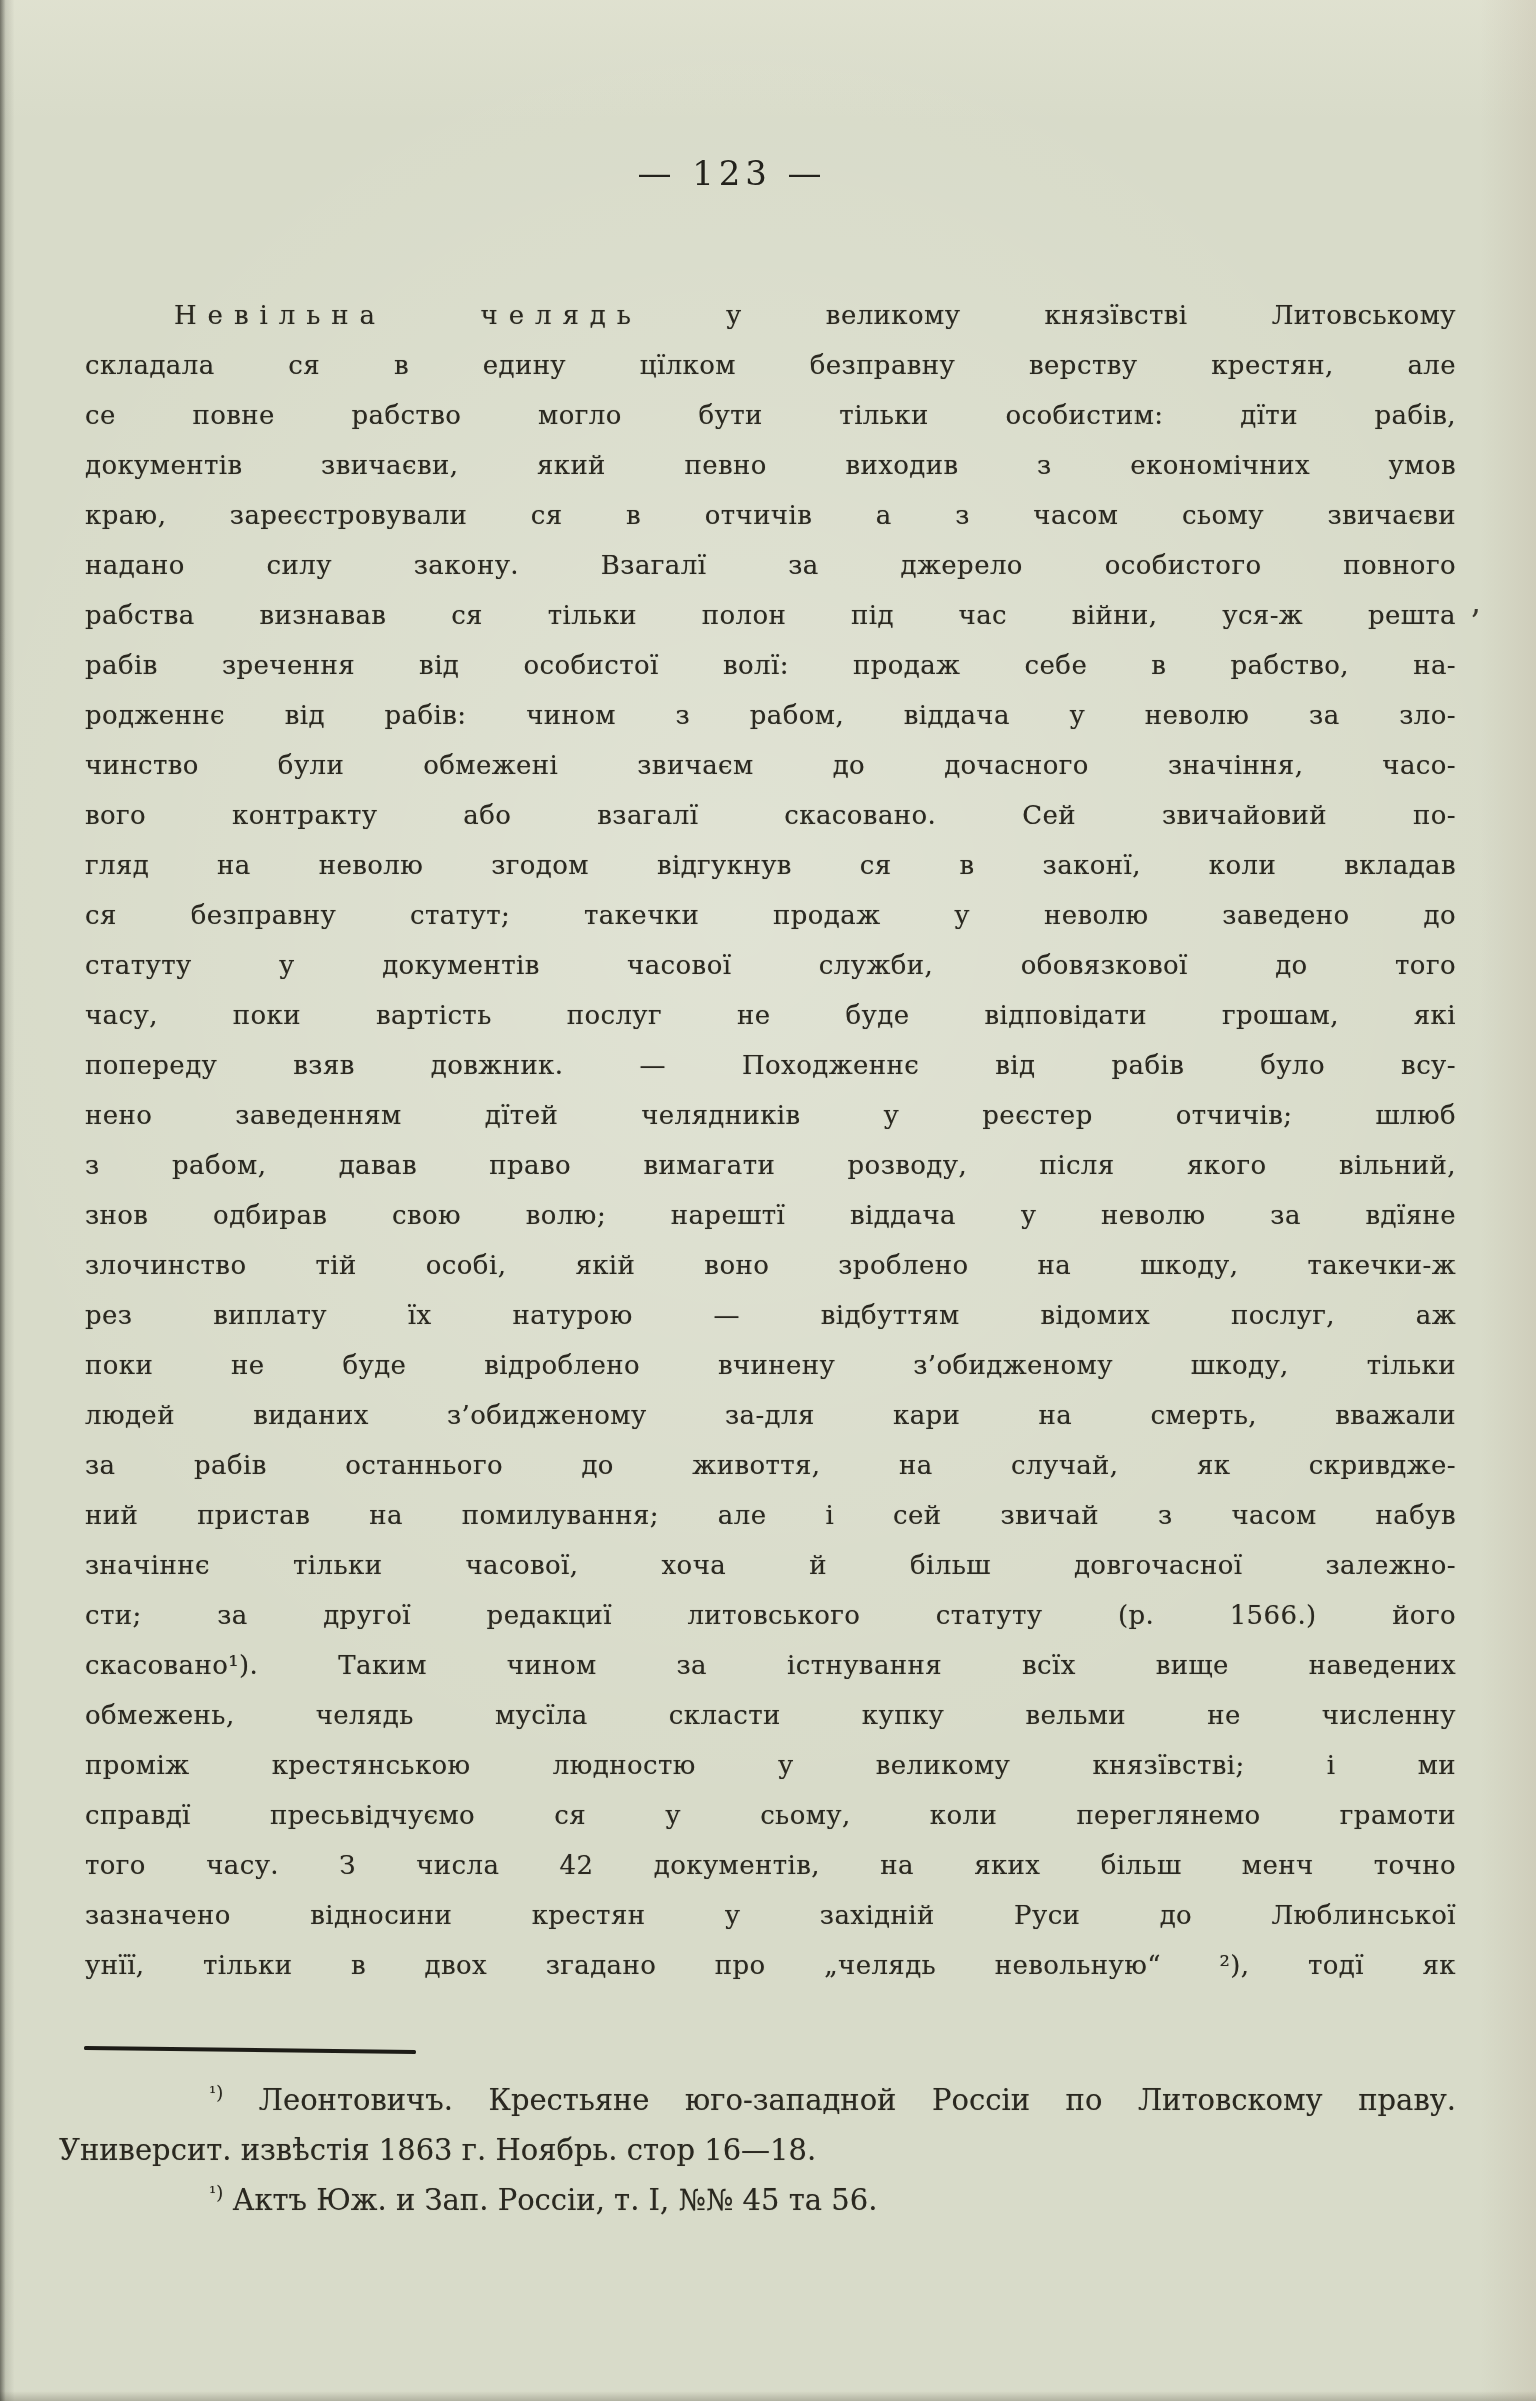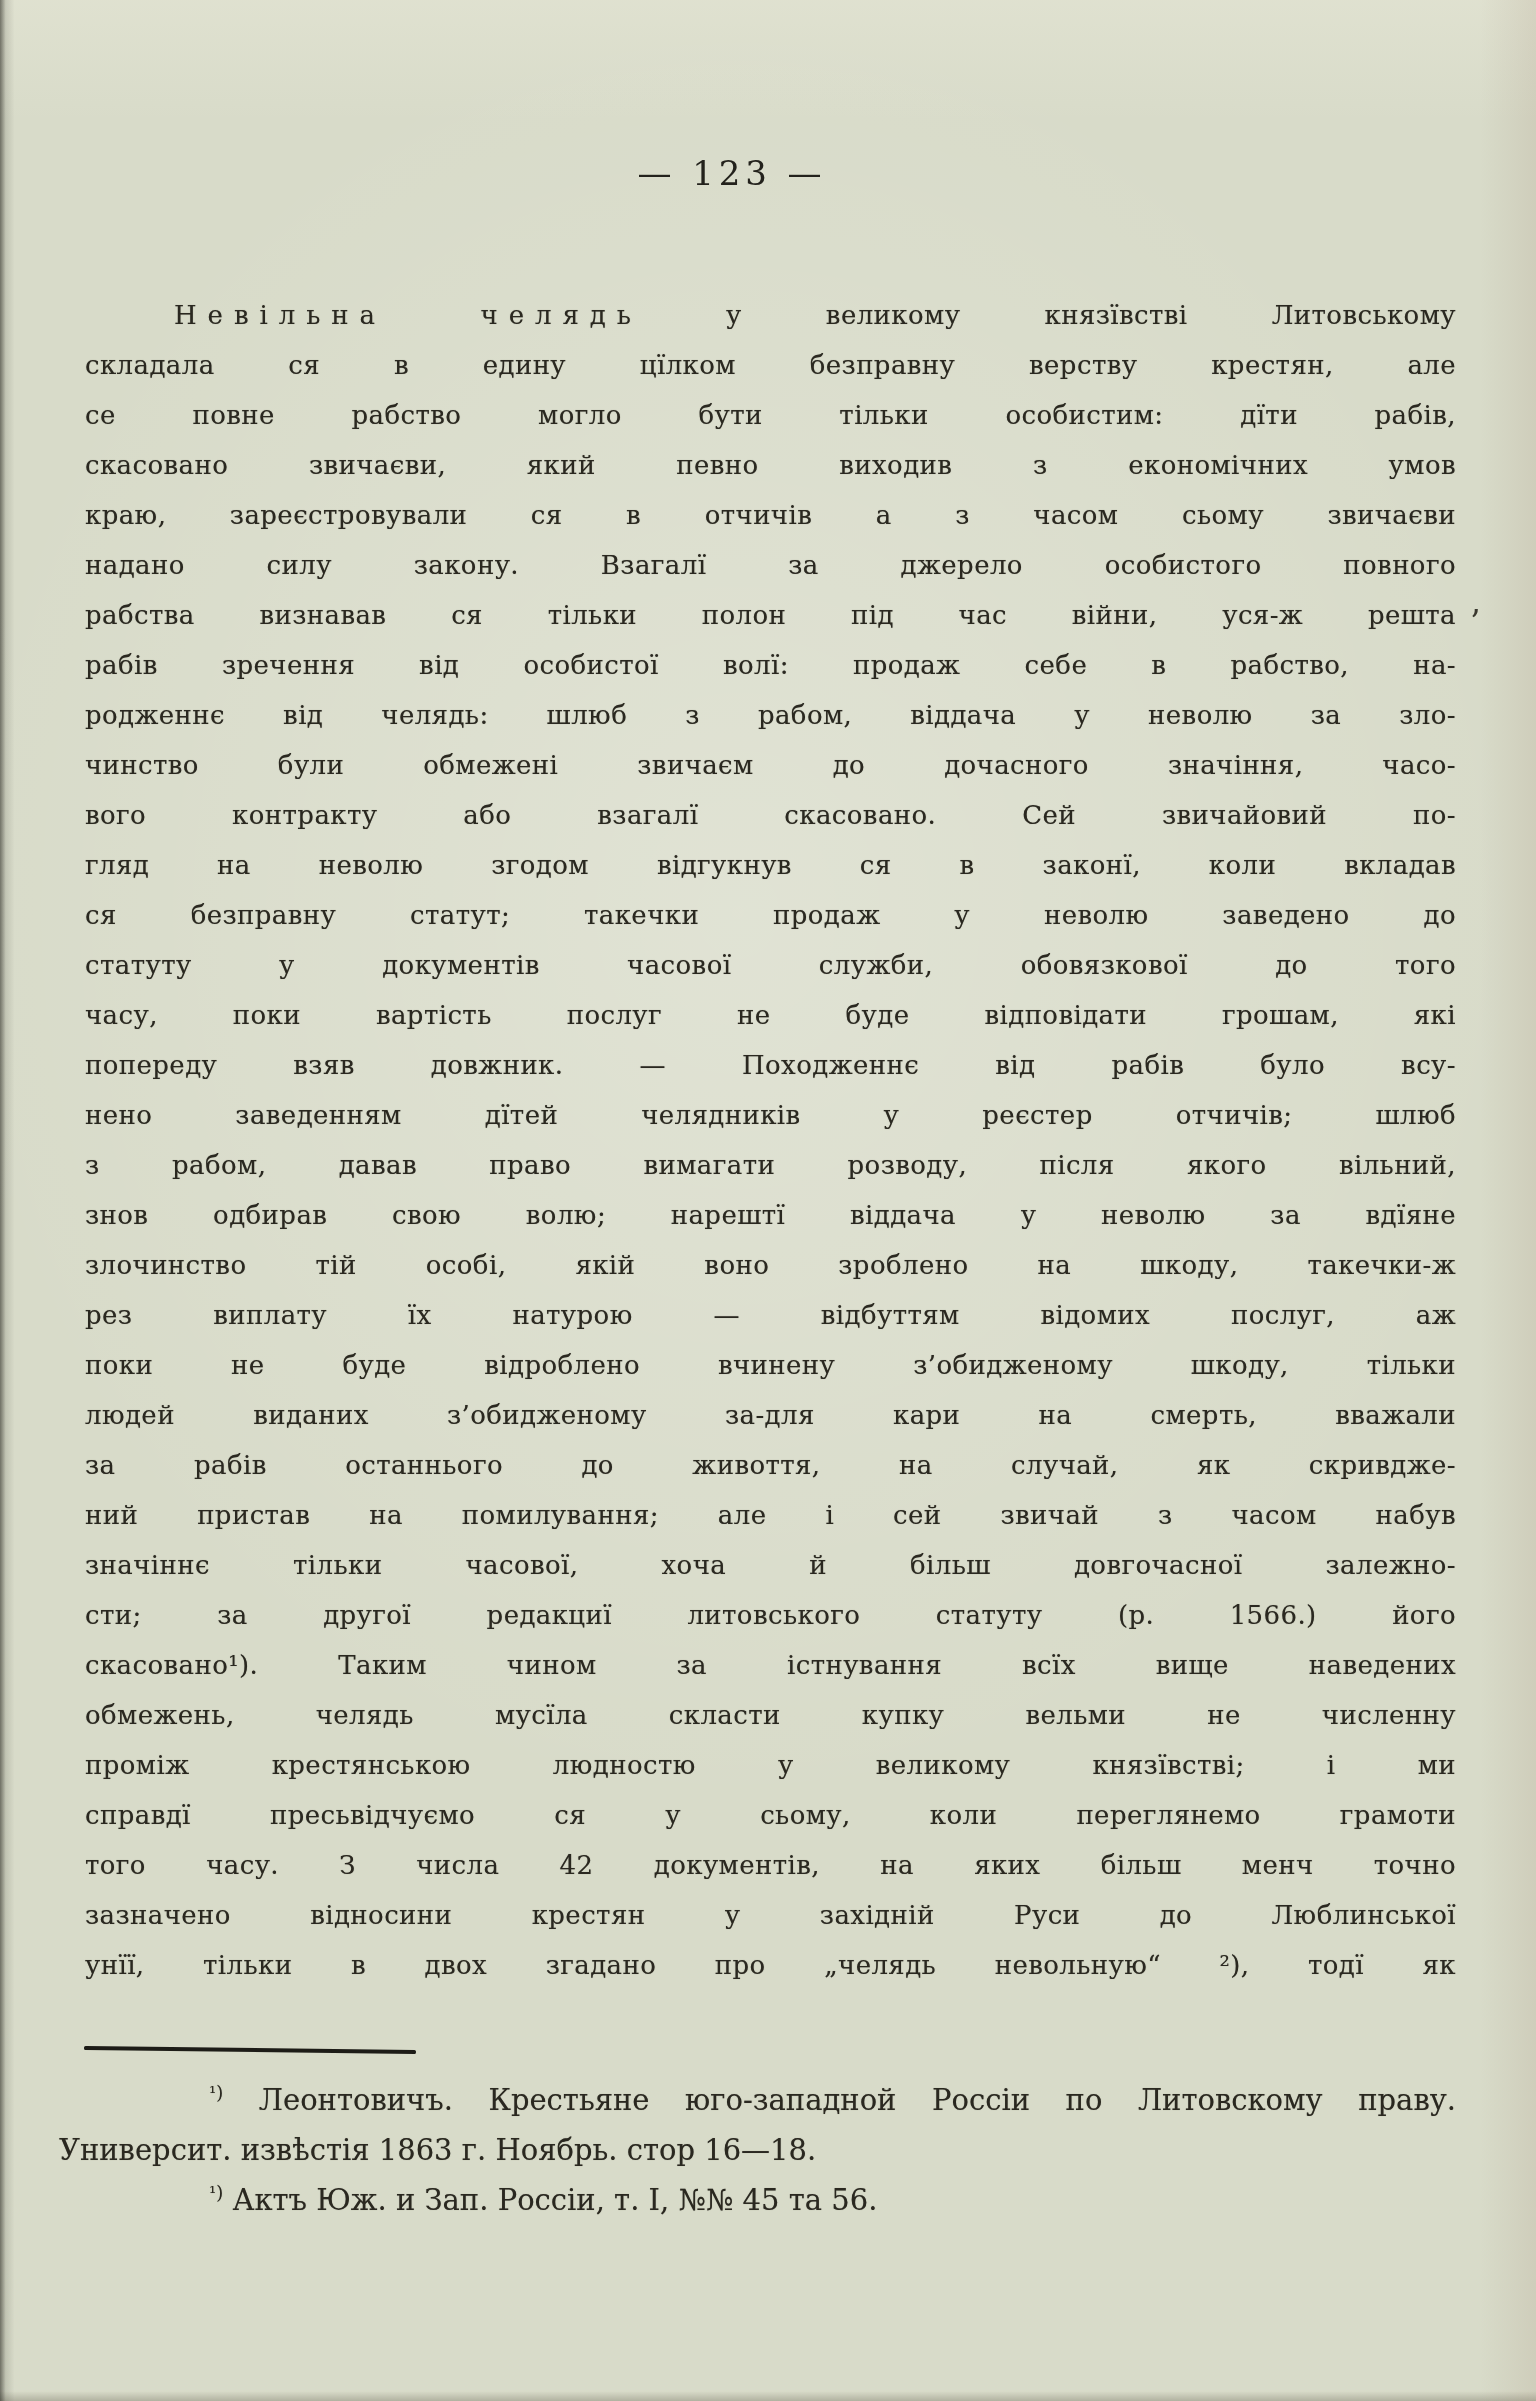--- a/index.html
+++ b/index.html
@@ -77,26 +77,26 @@
   <div class="pagenum">— 123 —</div>
 
   <div class="bodytext">
     <div class="leadline">
       <span class="lead-spaced">Невільна челядь</span>
       <span>у великому князївстві Литовському</span>
     </div>
     <div>
         <div class="tline">складала ся в едину цїлком безправну верству крестян, але</div>
         <div class="tline">се повне рабство могло бути тільки особистим: дїти рабів,</div>
-        <div class="tline">скасовано звичаєви, який певно виходив з економічних умов</div>
+        <div class="tline">документів звичаєви, який певно виходив з економічних умов</div>
         <div class="tline">краю, зареєстровували ся в отчичів а з часом сьому звичаєви</div>
         <div class="tline">надано силу закону. Взагалї за джерело особистого повного</div>
         <div class="tline">рабства визнавав ся тільки полон під час війни, уся-ж решта</div>
         <div class="tline">рабів зречення від особистої волї: продаж себе в рабство, на-</div>
-        <div class="tline">родженнє від челядь: шлюб з рабом, віддача у неволю за зло-</div>
+        <div class="tline">родженнє від рабів: чином з рабом, віддача у неволю за зло-</div>
         <div class="tline">чинство були обмежені звичаєм до дочасного значіння, часо-</div>
         <div class="tline">вого контракту або взагалї скасовано. Сей звичайовий по-</div>
         <div class="tline">гляд на неволю згодом відгукнув ся в законї, коли вкладав</div>
         <div class="tline">ся безправну статут; такечки продаж у неволю заведено до</div>
         <div class="tline">статуту у документів часової служби, обовязкової до того</div>
         <div class="tline">часу, поки вартість послуг не буде відповідати грошам, які</div>
         <div class="tline">попереду взяв довжник. — Походженнє від рабів було всу-</div>
         <div class="tline">нено заведенням дїтей челядників у реєстер отчичів; шлюб</div>
         <div class="tline">з рабом, давав право вимагати розводу, після якого вільний,</div>
         <div class="tline">знов одбирав свою волю; нарештї віддача у неволю за вдїяне</div>

